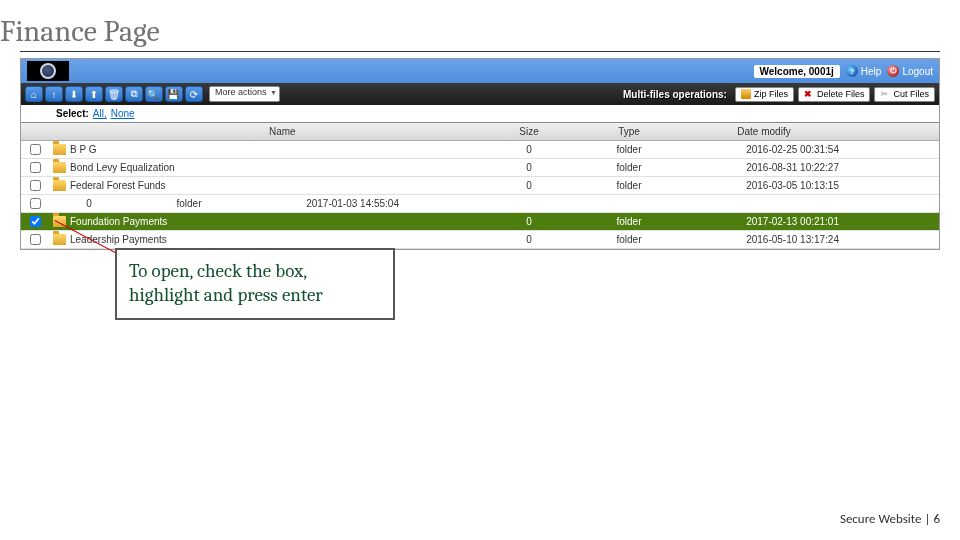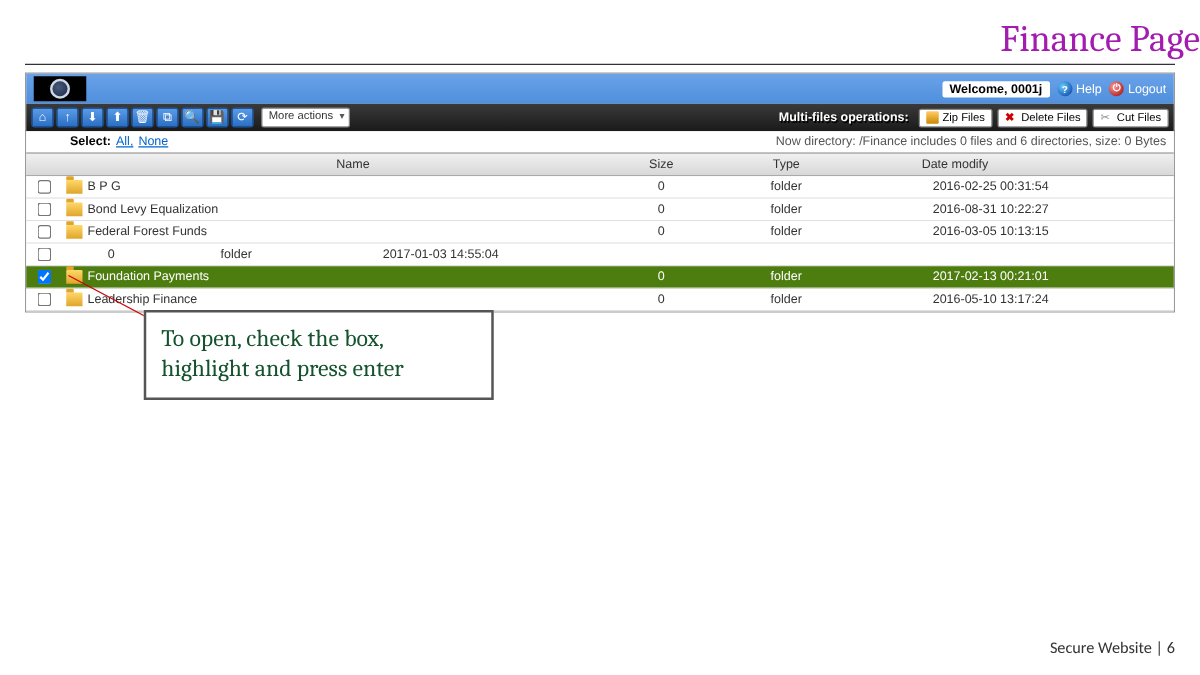--- a/index.html
+++ b/index.html
@@ -8,23 +8,23 @@
     height: 540px;
     background: #fff;
     font-family: Arial, sans-serif;
     position: relative;
     overflow: hidden;
   }
   .slide-title {
     font-family: Cambria, Georgia, serif;
     font-size: 30px;
     font-weight: 400;
-    text-align: right;
+    text-align: left;
     padding: 14px 0 2px;
-    color: #a21caf;
+    color: #737373;
   }
   .title-underline {
     width: 920px;
     height: 1px;
     background: #333;
     margin: 0 auto 6px;
   }
   .app-frame {
     width: 920px;
     margin: 0 auto;
@@ -286,21 +286,20 @@
         </span>
     </div>
   </div>
 
   <div class="select-row">
     <div class="select-links">
       <span>Select:</span>
       <a>All,</a>
       <a>None</a>
     </div>
-    <div class="dir-info">Now directory: /Finance   includes 0 files and 6 directories, size: 0 Bytes</div>
   </div>
 
   <div class="headers">
     <div class="col-check"></div>
     <div class="col-name">Name</div>
     <div class="col-size">Size</div>
     <div class="col-type">Type</div>
     <div class="col-date">Date modify</div>
   </div>
 
@@ -360,21 +359,21 @@
         <div class="row-size">0</div>
         <div class="row-type">folder</div>
         <div class="row-date">2017-02-13 00:21:01</div>
       </div>
       <div class="row">
         <div class="row-check">
           <input type="checkbox" style="">
         </div>
         <div class="row-name">
           <span class="folder-icon"></span>
-          <span>Leadership Finance</span>
+          <span>Leadership Payments</span>
         </div>
         <div class="row-size">0</div>
         <div class="row-type">folder</div>
         <div class="row-date">2016-05-10 13:17:24</div>
       </div>
     </div>
 
 </div>
 
 <div class="callout-line"></div>

